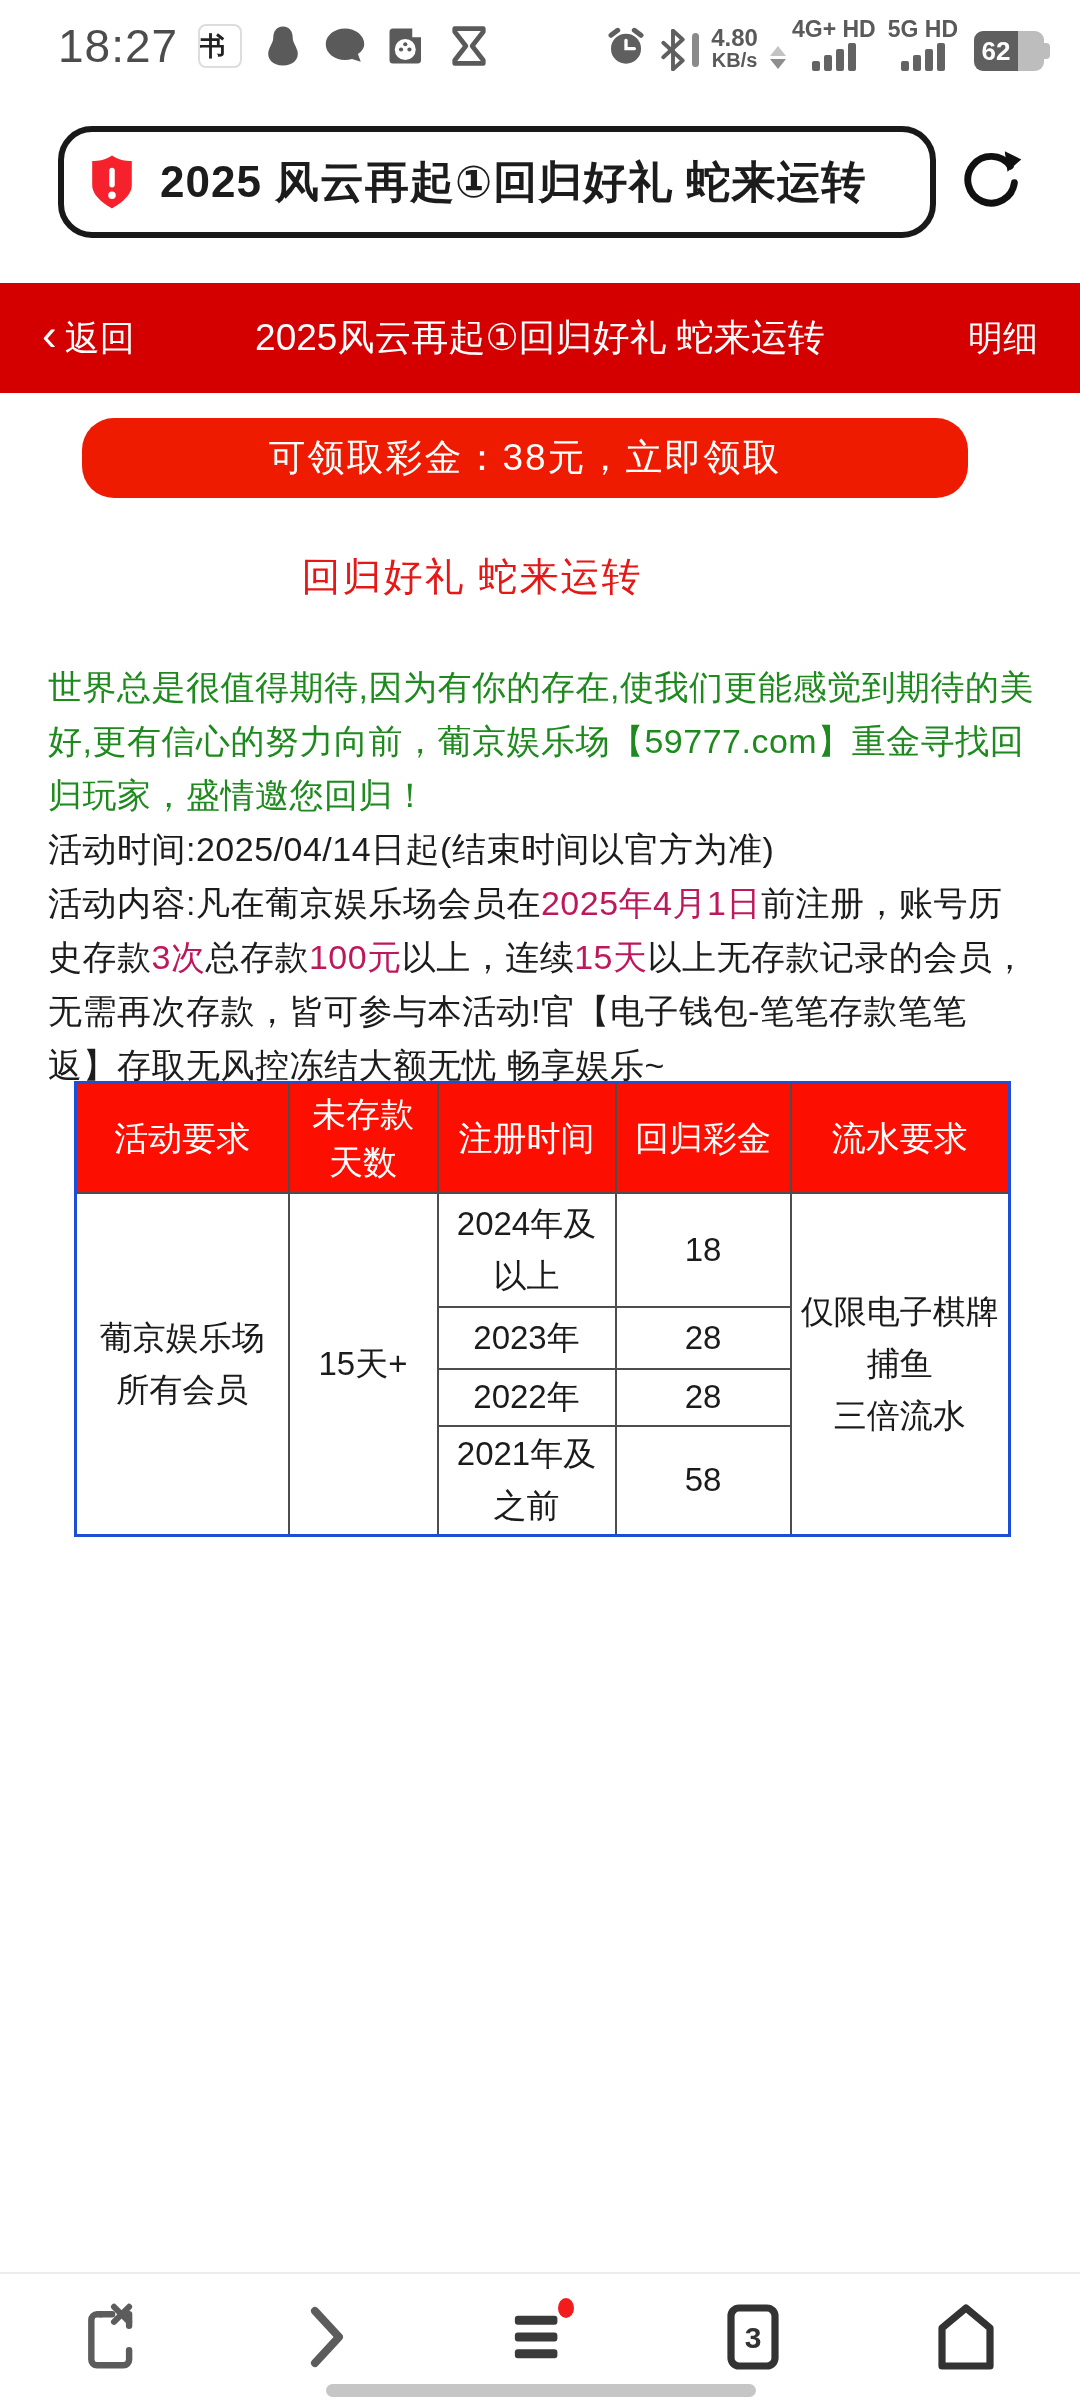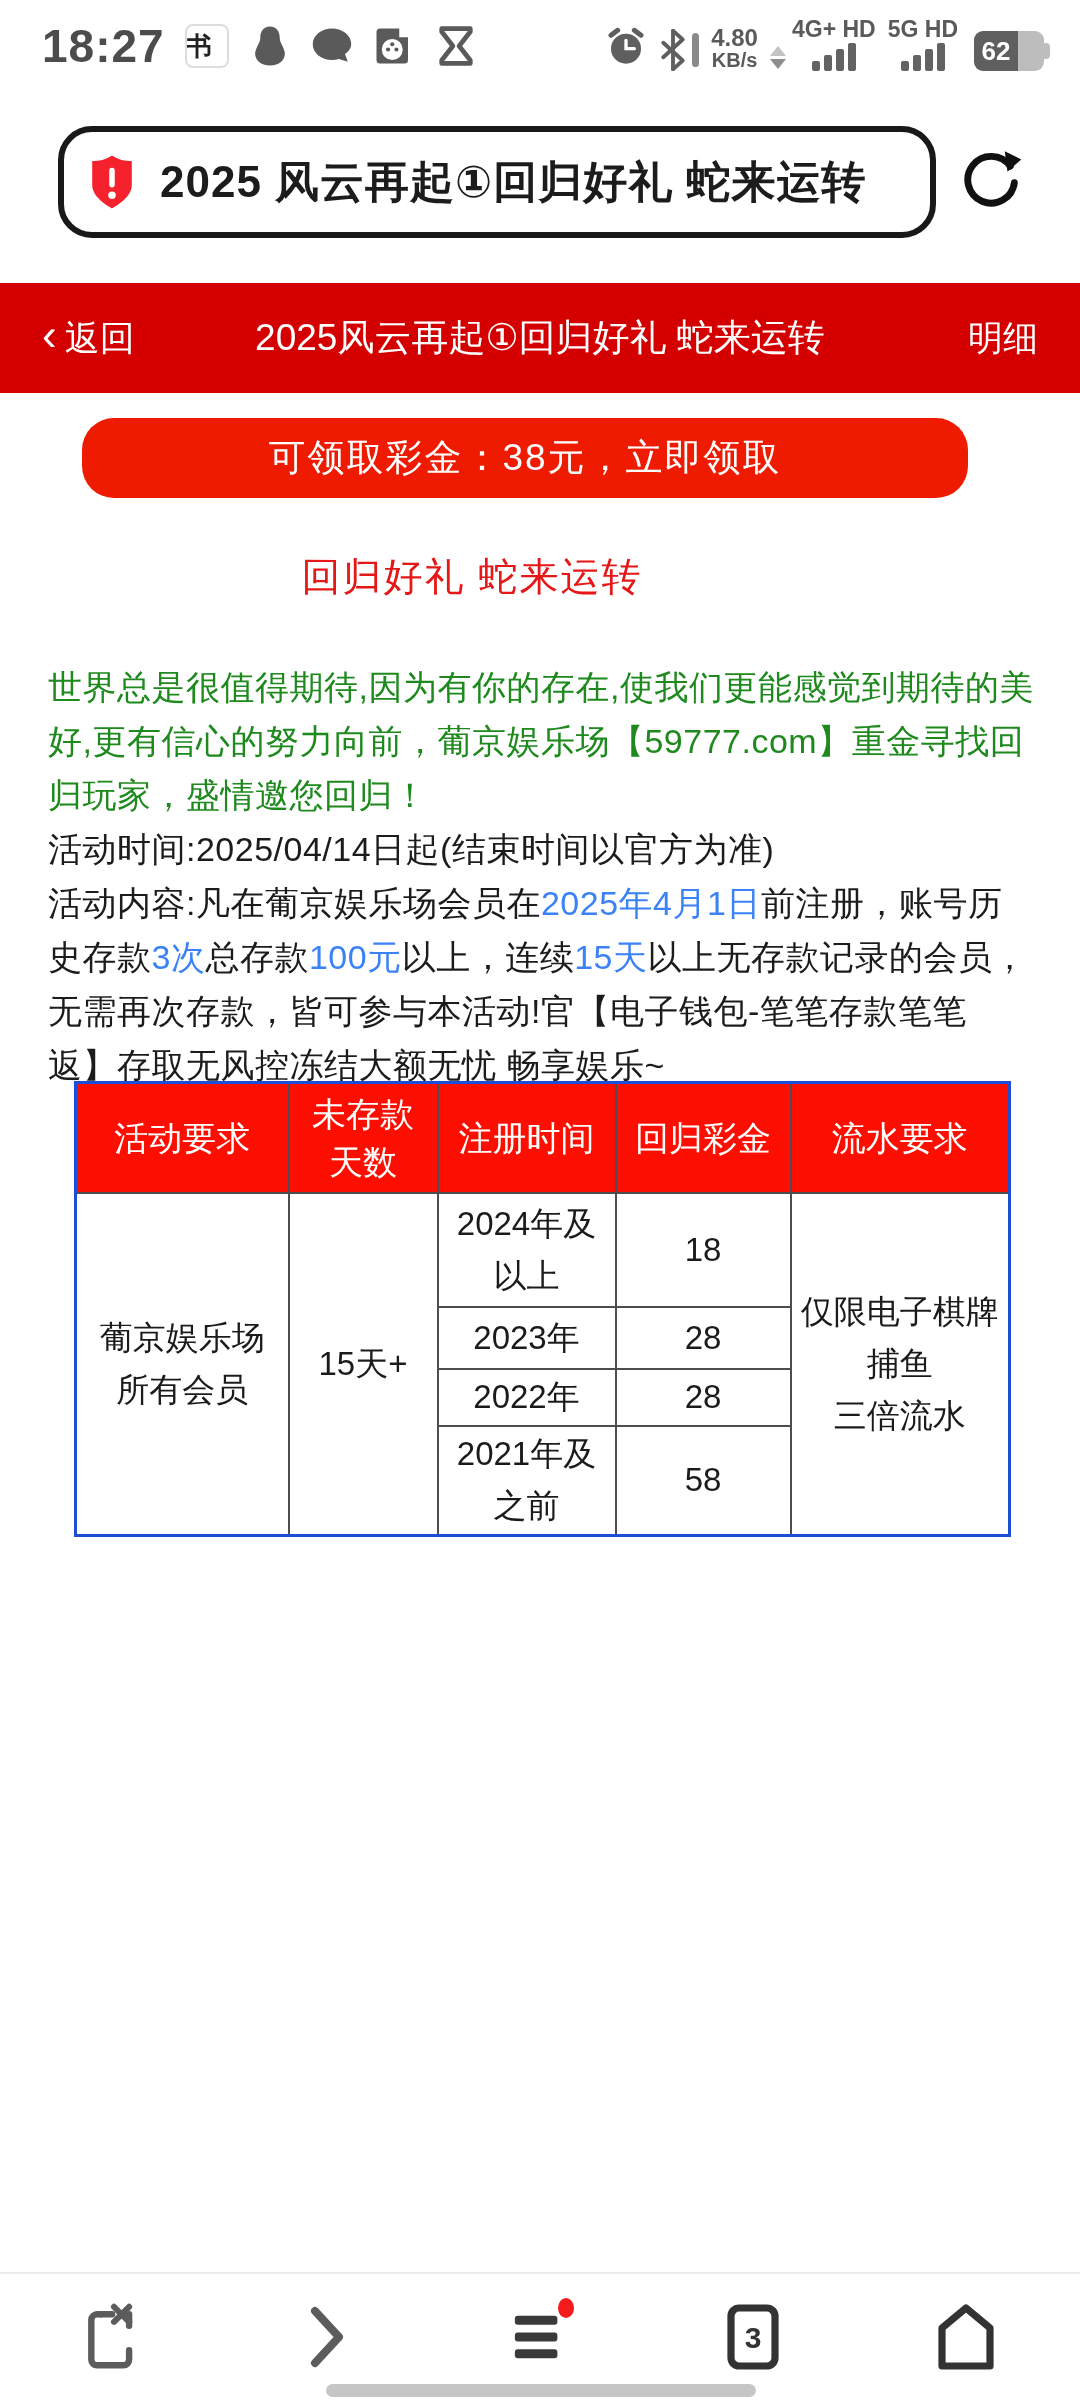--- a/index.html
+++ b/index.html
@@ -4,21 +4,21 @@
 <style>
   html,body{margin:0;padding:0;background:#999;}
   #screen{position:relative;width:1080px;height:2400px;background:#ffffff;overflow:hidden;
           font-family:"Liberation Sans","DejaVu Sans",sans-serif;}
 
   
   .statusbar{position:absolute;top:0;left:0;width:1080px;height:86px;
              display:flex;align-items:center;justify-content:space-between;
              padding:6px 30px 0 42px;box-sizing:border-box;color:#4c4c4c;}
   .sb-left{display:flex;align-items:center;gap:20px;}
-  .sb-time{font-size:46px;font-weight:700;color:#4c4c4c;letter-spacing:1px;}
+  .sb-time{font-size:46px;font-weight:400;color:#4c4c4c;letter-spacing:1px;margin-left:16px;}
   .app-ico{width:42px;height:42px;display:flex;align-items:center;justify-content:center;}
   .novel{background:#fff;border:2px solid #ddd;border-radius:8px;width:40px;height:40px;
          display:flex;overflow:hidden;}
   .novel .bk{flex:1;color:#222;font-size:26px;font-weight:700;display:flex;align-items:center;justify-content:center;}
   .novel .tag{width:16px;background:#2dbd8a;color:#fff;font-size:11px;line-height:12px;
               display:flex;align-items:center;justify-content:center;writing-mode:vertical-rl;}
   .sb-right{display:flex;align-items:flex-end;gap:12px;padding-bottom:4px;}
   .speed{display:flex;flex-direction:column;align-items:center;line-height:22px;
          font-size:24px;font-weight:700;color:#5a5a5a;}
   .speed .unit{font-size:20px;}
@@ -60,21 +60,21 @@
          font-family:inherit;cursor:pointer;}
 
   
   .headline{position:absolute;top:550px;left:0;width:944px;margin:0;text-align:center;
             color:#e51717;font-size:39px;font-weight:400;letter-spacing:2px;}
   .bodytext{position:absolute;top:660px;left:48px;width:986px;font-size:34px;line-height:54px;
             letter-spacing:0.5px;}
   .bodytext p{margin:0;}
   .green{color:#1e8a1e;}
   .black{color:#1c1c1c;}
-  .hl{color:#3b82f6;}
+  .hl{color:#be185d;}
 
   
   .promo{position:absolute;top:1081px;left:74px;width:934px;border-collapse:collapse;
          table-layout:fixed;border:3px solid #1d4ed8;}
   .promo th,.promo td{border:2px solid #4d4d4d;text-align:center;vertical-align:middle;
                       padding:0 8px;box-sizing:border-box;}
   .promo th{background:#fc0f00;color:#fff;font-weight:400;font-size:34px;height:110px;line-height:48px;}
   .promo td{font-size:33px;color:#1b1b1b;line-height:52px;}
   .r1 td{height:114px;} .r2 td{height:62px;} .r3 td{height:57px;} .r4 td{height:110px;}
   .preline{white-space:pre-line;}

